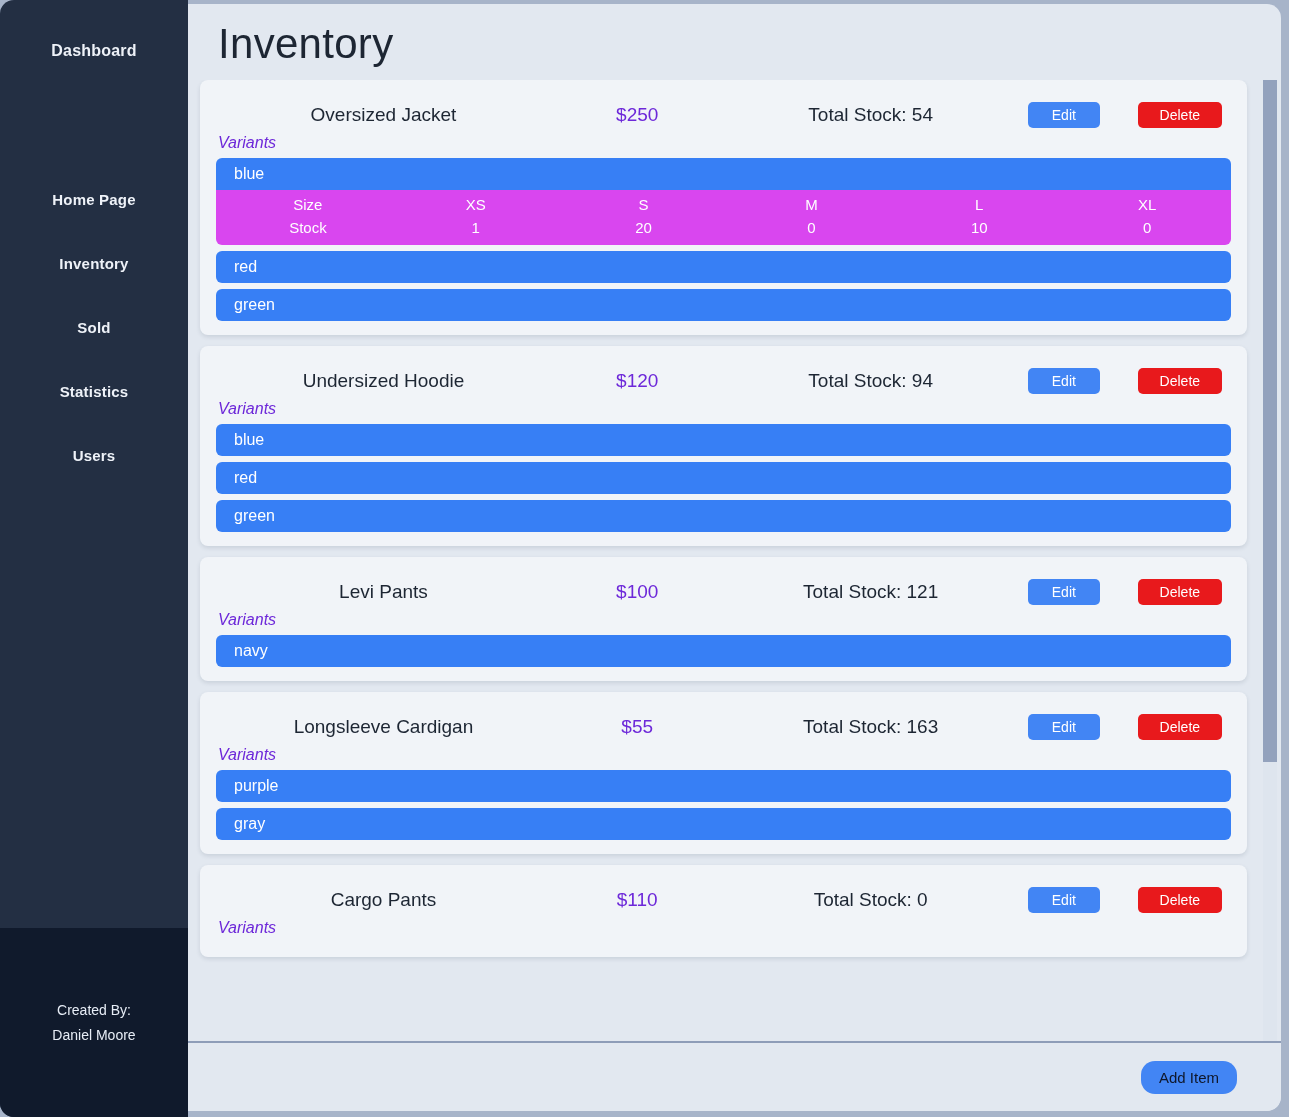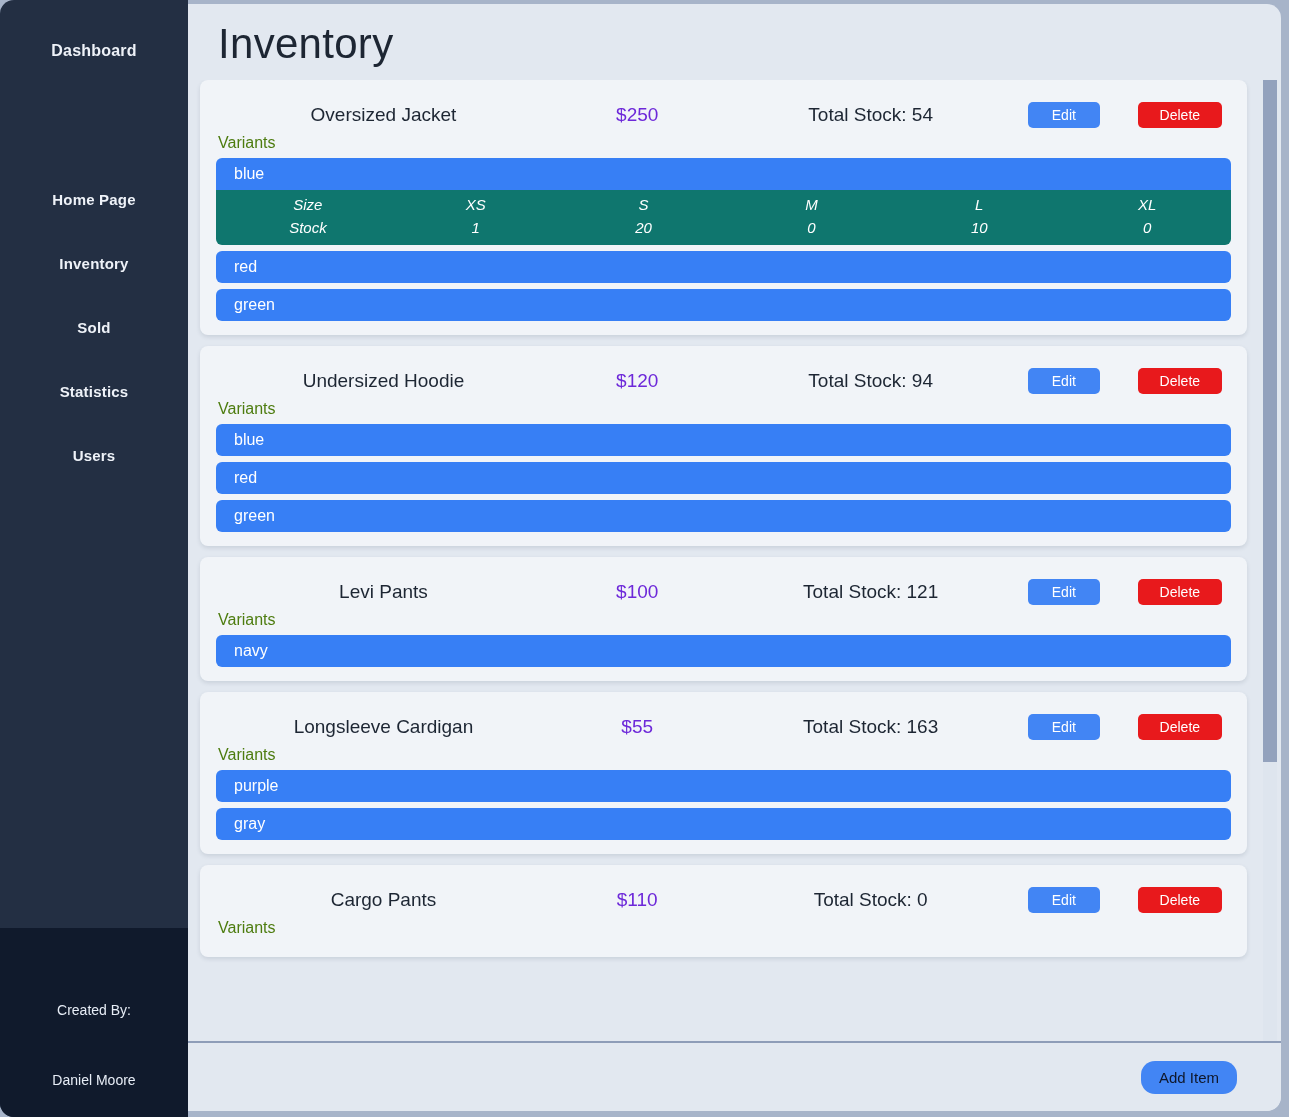--- a/index.html
+++ b/index.html
@@ -65,21 +65,20 @@
     flex-direction: column;
     align-items: center;
     justify-content: center;
     gap: 4px;
   }
   .sidebar-footer div {
     color: #e7edf6;
     font-size: 14px;
     text-align: center;
     line-height: 21px;
-    margin-top: 45px;
   }
 
   
   .main {
     flex: 1 1 auto;
     height: 1117px;
     background: #e2e8f0;
     border-top-right-radius: 14px;
     border-bottom-right-radius: 14px;
     display: flex;
@@ -158,22 +157,23 @@
     padding: 5px 0;
     width: 72px;
     cursor: pointer;
     text-align: center;
   }
   .btn-edit { background: #4285f4; }
   .btn-delete { background: #e8191c; width: 84px; }
 
   .variants-label {
     font-size: 16px;
-    color: #4d7c0f;
+    color: #6d28d9;
     padding: 4px 0 6px 2px;
+    font-style: italic;
   }
 
   .variant-list {
     display: flex;
     flex-direction: column;
     gap: 6px;
     border-radius: 28px;
   }
   .variant-group { display: flex; flex-direction: column; }
   .variant-bar {
@@ -182,25 +182,24 @@
     font-size: 16px;
     border-radius: 6px;
     padding: 7px 0 7px 18px;
     cursor: pointer;
   }
   .variant-bar.open {
     border-bottom-left-radius: 0;
     border-bottom-right-radius: 0;
   }
   .variant-table {
-    background: #0f766e;
+    background: #d946ef;
     border-bottom-left-radius: 6px;
     border-bottom-right-radius: 6px;
     padding: 3px 0 6px 8px;
-    font-style: italic;
   }
   .variant-table .vrow {
     display: flex;
     align-items: center;
   }
   .variant-table .vrow .vlabel {
     flex: 0 0 16.66%;
     text-align: center;
     color: #ffffff;
     font-size: 15px;

